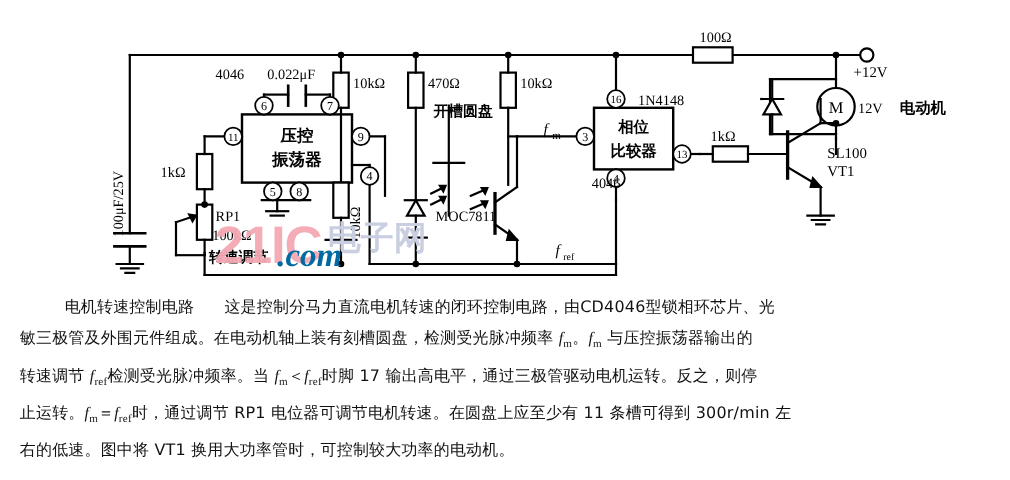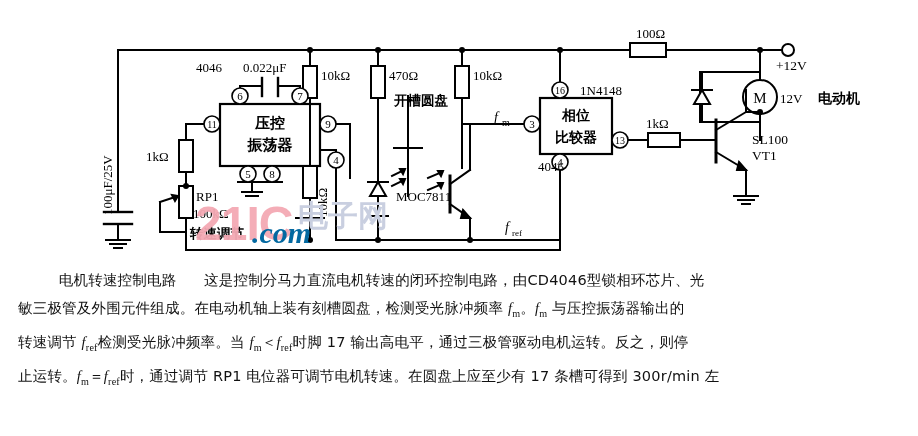--- a/index.html
+++ b/index.html
@@ -375,17 +375,18 @@
       <span class="gap"></span>
       <span>这是控制分马力直流电机转速的闭环控制电路，由CD4046型锁相环芯片、光</span>
     </span>
     <span class="p-line">
       <span>敏三极管及外围元件组成。在电动机轴上装有刻槽圆盘，检测受光脉冲频率 </span><span class="var">f<sub>m</sub></span><span>。</span><span class="var">f<sub>m</sub></span><span> 与压控振荡器输出的</span>
     </span>
     <span class="p-line">
       <span>转速调节 </span><span class="var">f<sub>ref</sub></span><span>检测受光脉冲频率。当 </span><span class="var">f<sub>m</sub></span><span>＜</span><span class="var">f<sub>ref</sub></span><span>时脚 17 输出高电平，通过三极管驱动电机运转。反之，则停</span>
     </span>
     <span class="p-line">
-      <span>止运转。</span><span class="var">f<sub>m</sub></span><span>＝</span><span class="var">f<sub>ref</sub></span><span>时，通过调节 RP1 电位器可调节电机转速。在圆盘上应至少有 17 条槽可得到 300r/min 左</span>
+      <span>止运转。</span><span class="var">f<sub>m</sub></span><span>＝</span><span class="var">f<sub>ref</sub></span><span>时，通过调节 RP1 电位器可调节电机转速。在圆盘上应至少有 11 条槽可得到 300r/min 左</span>
     </span>
+    <span class="p-line">右的低速。图中将 VT1 换用大功率管时，可控制较大功率的电动机。</span>
   </div>
 
 </div>
 
 </body></html>

